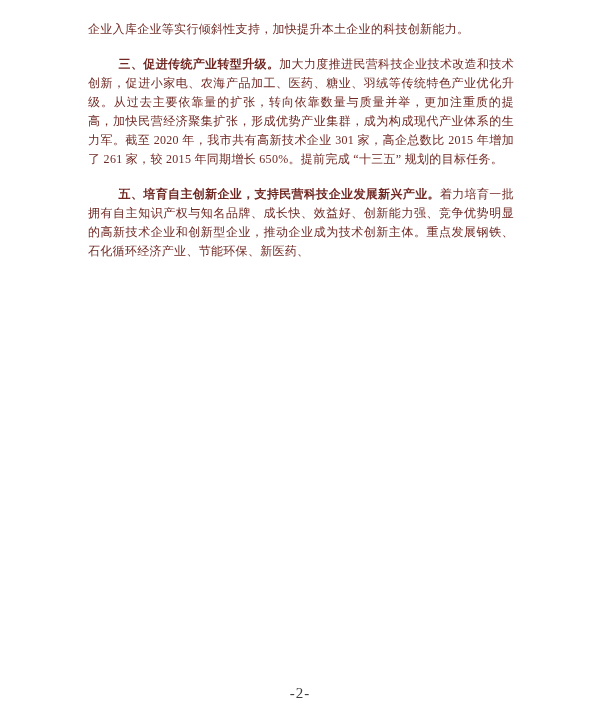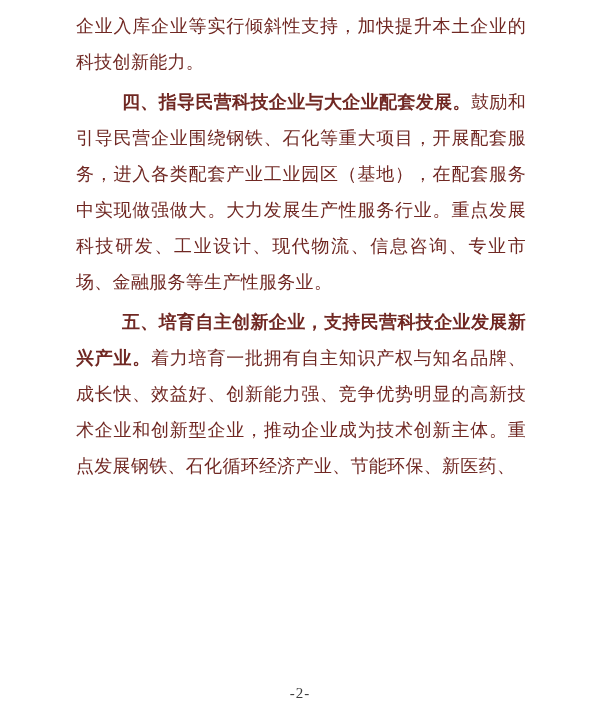--- a/index.html
+++ b/index.html
@@ -17,23 +17,23 @@
     font-family: "Liberation Serif", "DejaVu Serif", serif;
   }
   .doc-body {
     position: absolute;
     top: 4px;
     left: 72px;
     width: 458px;
     color: #702823;
   }
   .para {
-    margin: 4px;
-    font-size: 18px;
-    line-height: 36px;
+    margin: 16px;
+    font-size: 12px;
+    line-height: 19px;
     text-align: justify;
     text-indent: 2.55em;
     letter-spacing: 0.3px;
     word-break: break-all;
   }
   .para.no-indent {
     text-indent: 0;
   }
   .lead {
     font-weight: bold;
@@ -51,21 +51,21 @@
 </style>
 </head>
 <body>
 
 <div class="page" style="background: rgb(255, 255, 255);">
   <div class="doc-body" style="color: rgb(112, 40, 35);">
 
     <p class="para no-indent"><span>企业入库企业等实行倾斜性支持，加快提升本土企业的科技创新能力。</span></p>
 
 
+    <p class="para"><span class="lead">三、促进传统产业转型升级。</span><span>加大力度推进民营科技企业技术改造和技术创新，促进小家电、农海产品加工、医药、糖业、羽绒等传统特色产业优化升级。从过去主要依靠量的扩张，转向依靠数量与质量并举，更加注重质的提高，加快民营经济聚集扩张，形成优势产业集群，成为构成现代产业体系的生力军。截至 2020 年，我市共有高新技术企业 301 家，高企总数比 2015 年增加了 261 家，较 2015 年同期增长 650%。提前完成 “十三五” 规划的目标任务。</span></p>
 
-    <p class="para"><span class="lead">四、指导民营科技企业与大企业配套发展。</span><span>鼓励和引导民营企业围绕钢铁、石化等重大项目，开展配套服务，进入各类配套产业工业园区（基地），在配套服务中实现做强做大。大力发展生产性服务行业。重点发展科技研发、工业设计、现代物流、信息咨询、专业市场、金融服务等生产性服务业。</span></p>
 
     <p class="para"><span class="lead">五、培育自主创新企业，支持民营科技企业发展新兴产业。</span><span>着力培育一批拥有自主知识产权与知名品牌、成长快、效益好、创新能力强、竞争优势明显的高新技术企业和创新型企业，推动企业成为技术创新主体。重点发展钢铁、石化循环经济产业、节能环保、新医药、</span></p>
 
   </div>
 
   <div class="footer" style="color: rgb(60, 60, 60);"><span>-2-</span></div>
 </div>
 
 </body></html>

